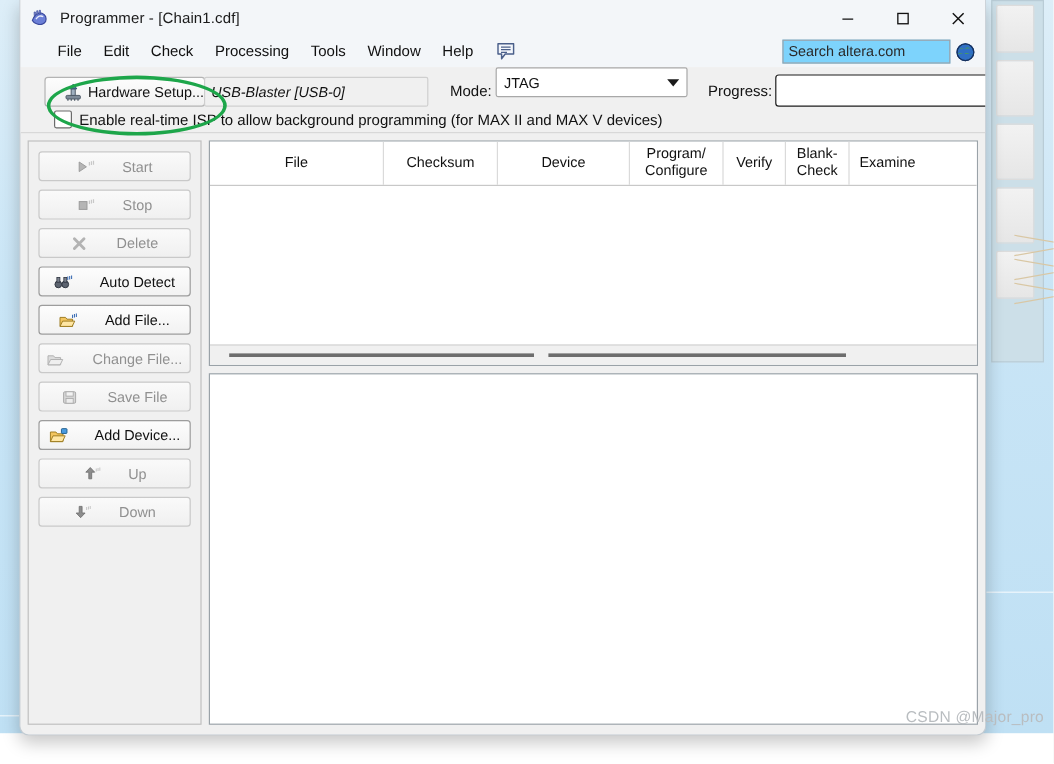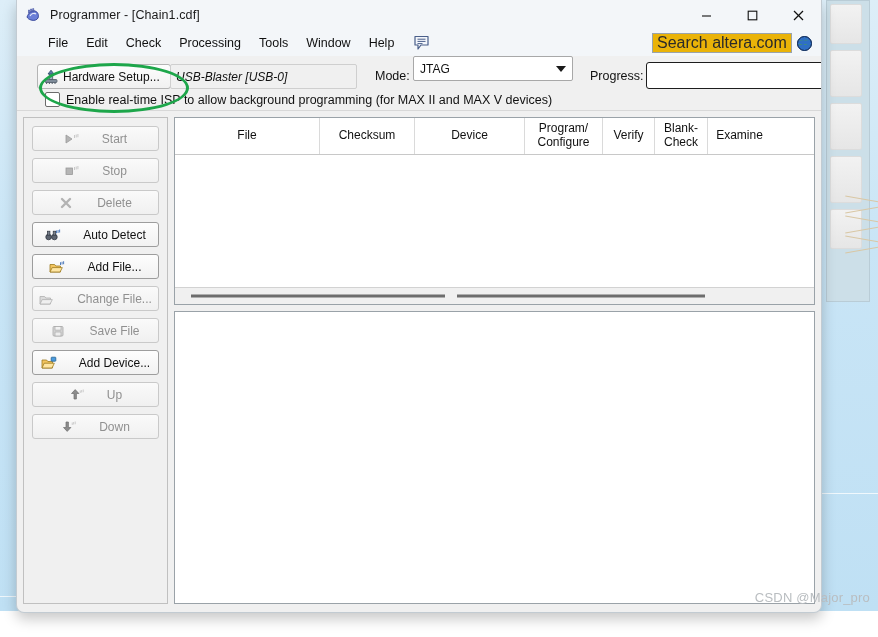--- a/index.html
+++ b/index.html
@@ -111,24 +111,24 @@
   .msg-icon { margin-left: 10px; width: 18px; height: 16px; position: relative; }
 
   .search-wrap {
     position: absolute;
     right: 8px; top: 3px;
     display: flex;
     align-items: center;
   }
   .search-input {
     width: 130px; height: 18px;
-    font-size: 16px;
+    font-size: 12px;
     font-family: "Liberation Sans", sans-serif;
     border: 1px solid #9aa3aa;
-    background: #eab308;
+    background: #7dd3fc;
     color: #1a1a1a;
     padding: 0 4px;
     outline: none;
   }
   .search-input::placeholder { color: #2a2a2a; }
   .globe-icon { width: 17px; height: 17px; margin-left: 4px; }
 
   
   .toolbar {
     height: 54px;
@@ -141,20 +141,21 @@
     position: absolute;
     left: 20px; top: 8px;
     width: 127px; height: 23px;
     background: linear-gradient(180deg,#fdfdfd,#f1f1f1);
     border: 1px solid #b4b4b4;
     border-radius: 3px;
     display: flex; align-items: center;
     padding-left: 5px;
     font-size: 12px; color: #111;
     cursor: default;
+    justify-content: flex-end;
   }
   .hw-icon { width: 16px; height: 16px; margin-right: 4px; position: relative; flex:none; }
 
   .hw-field {
     position: absolute;
     left: 153px; top: 8px;
     width: 180px; height: 23px;
     background: #f0f0f0;
     border: 1px solid #cfcfcf;
     border-radius: 2px;

